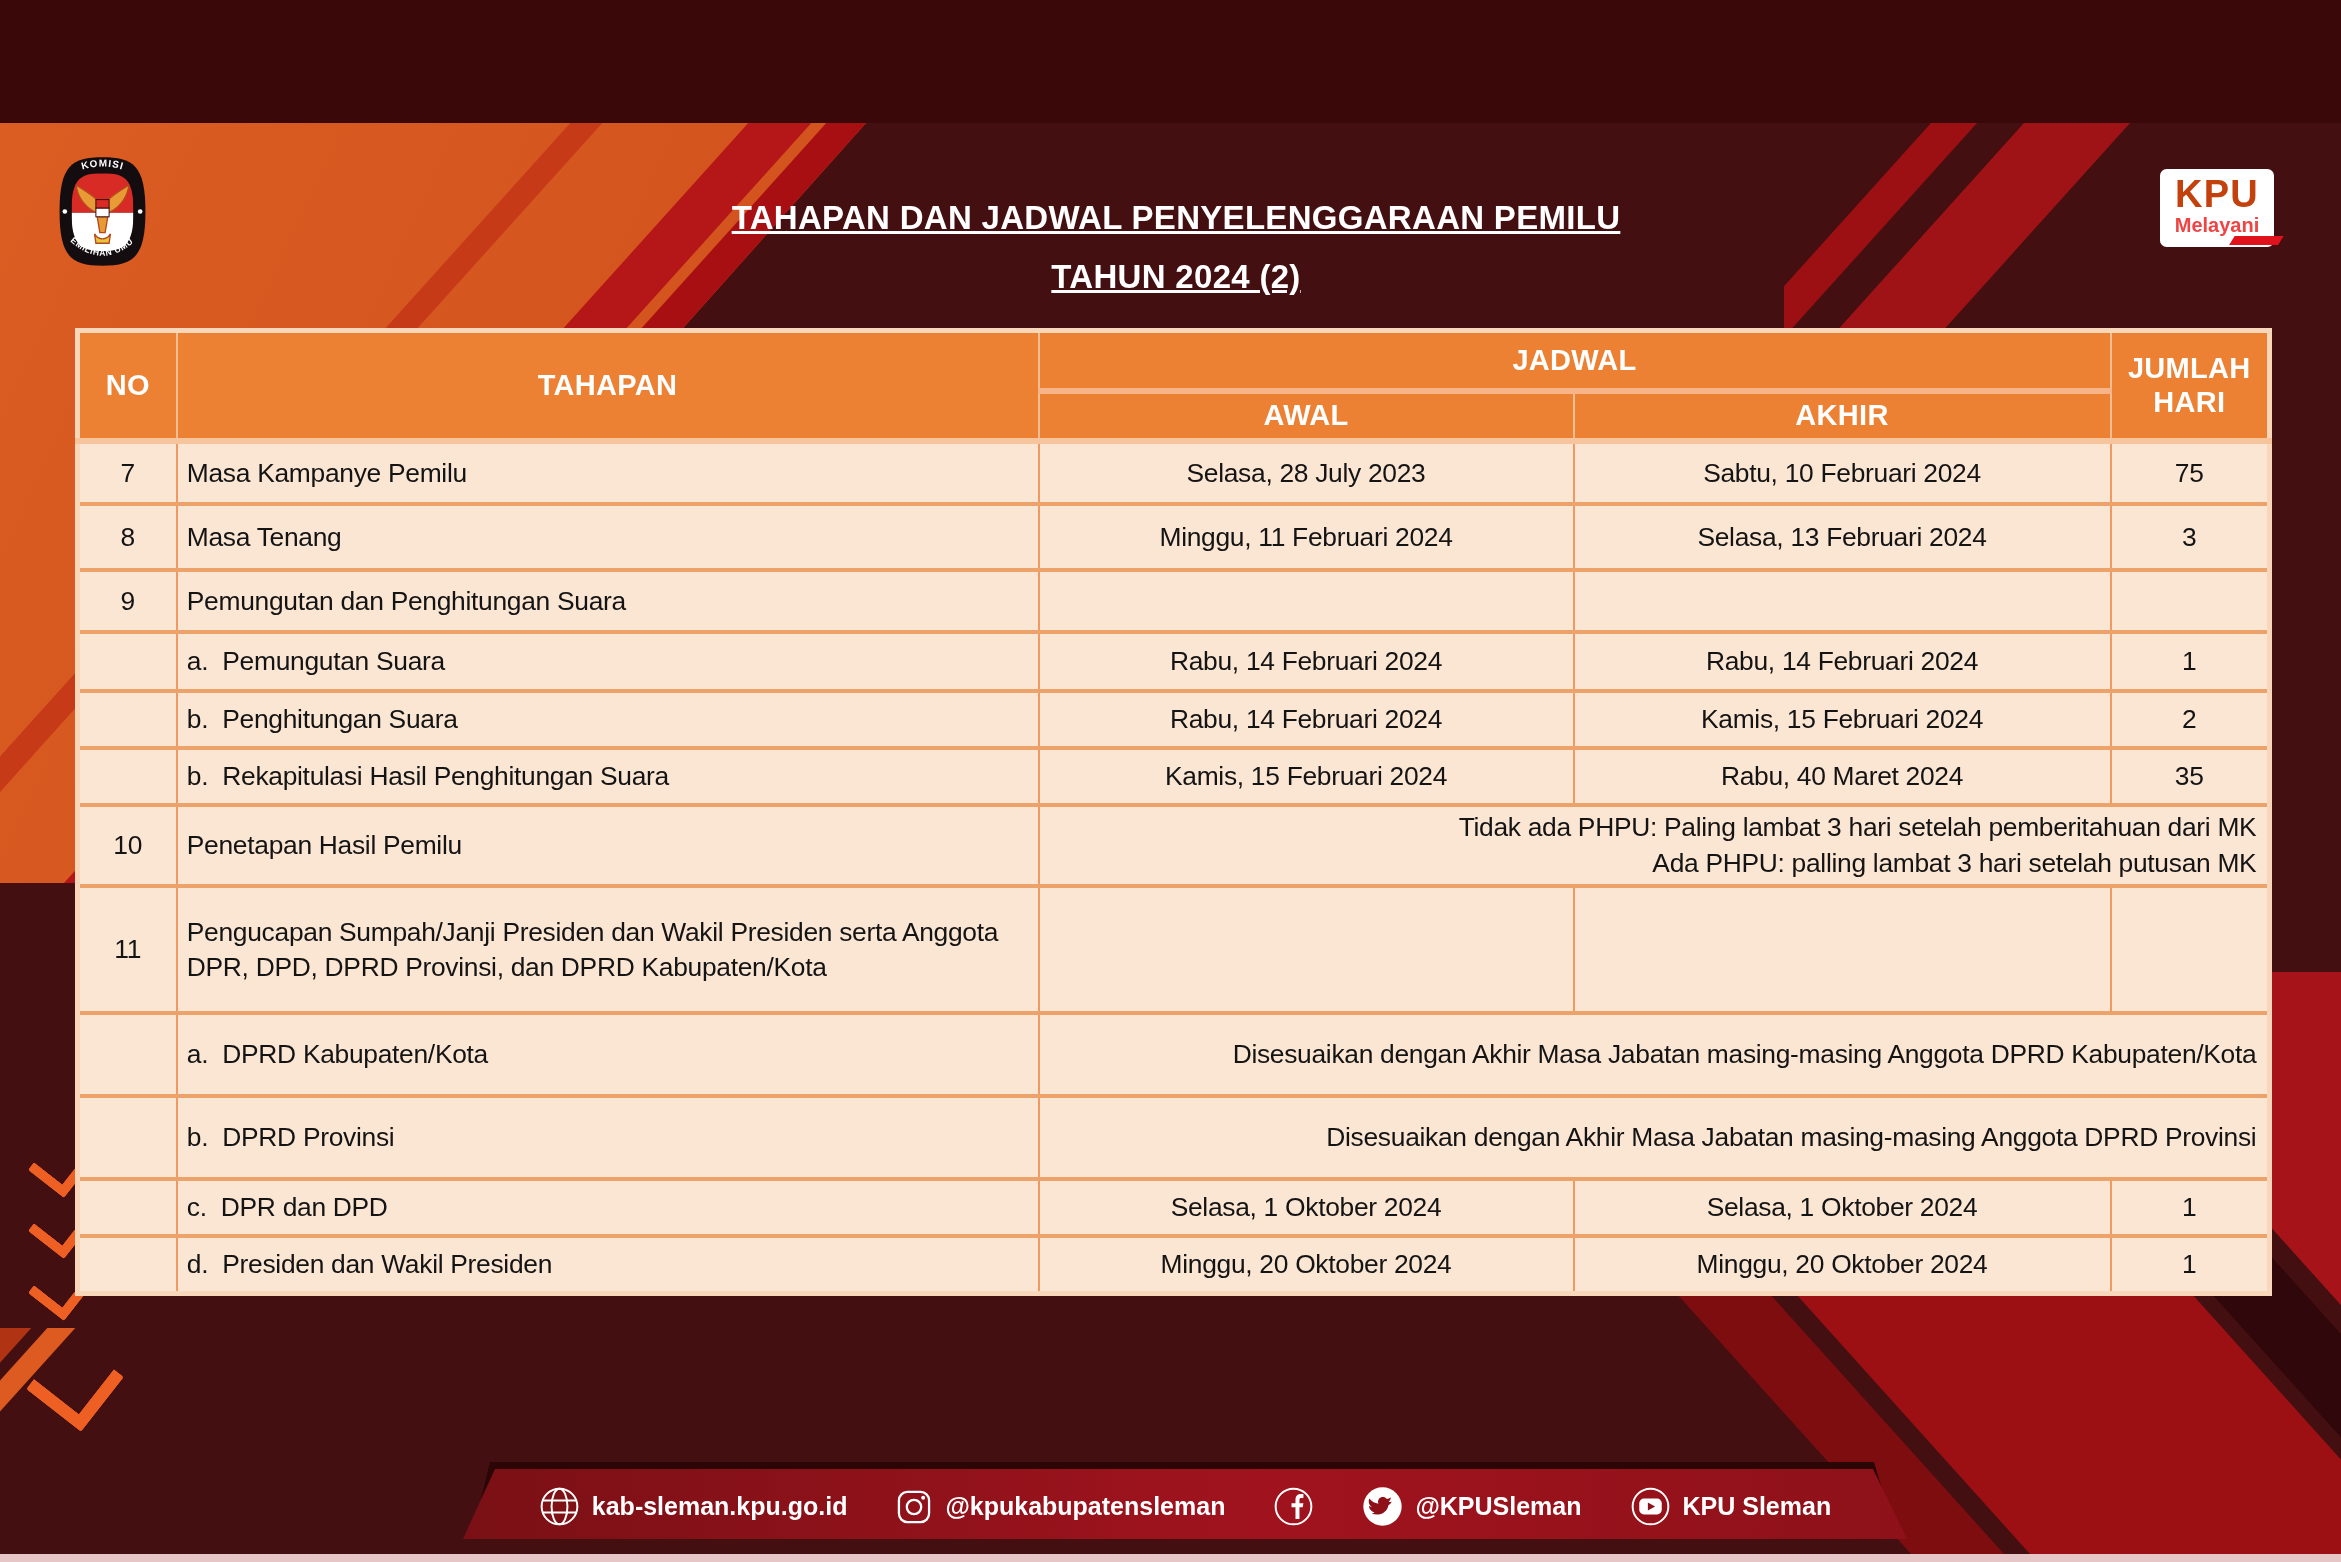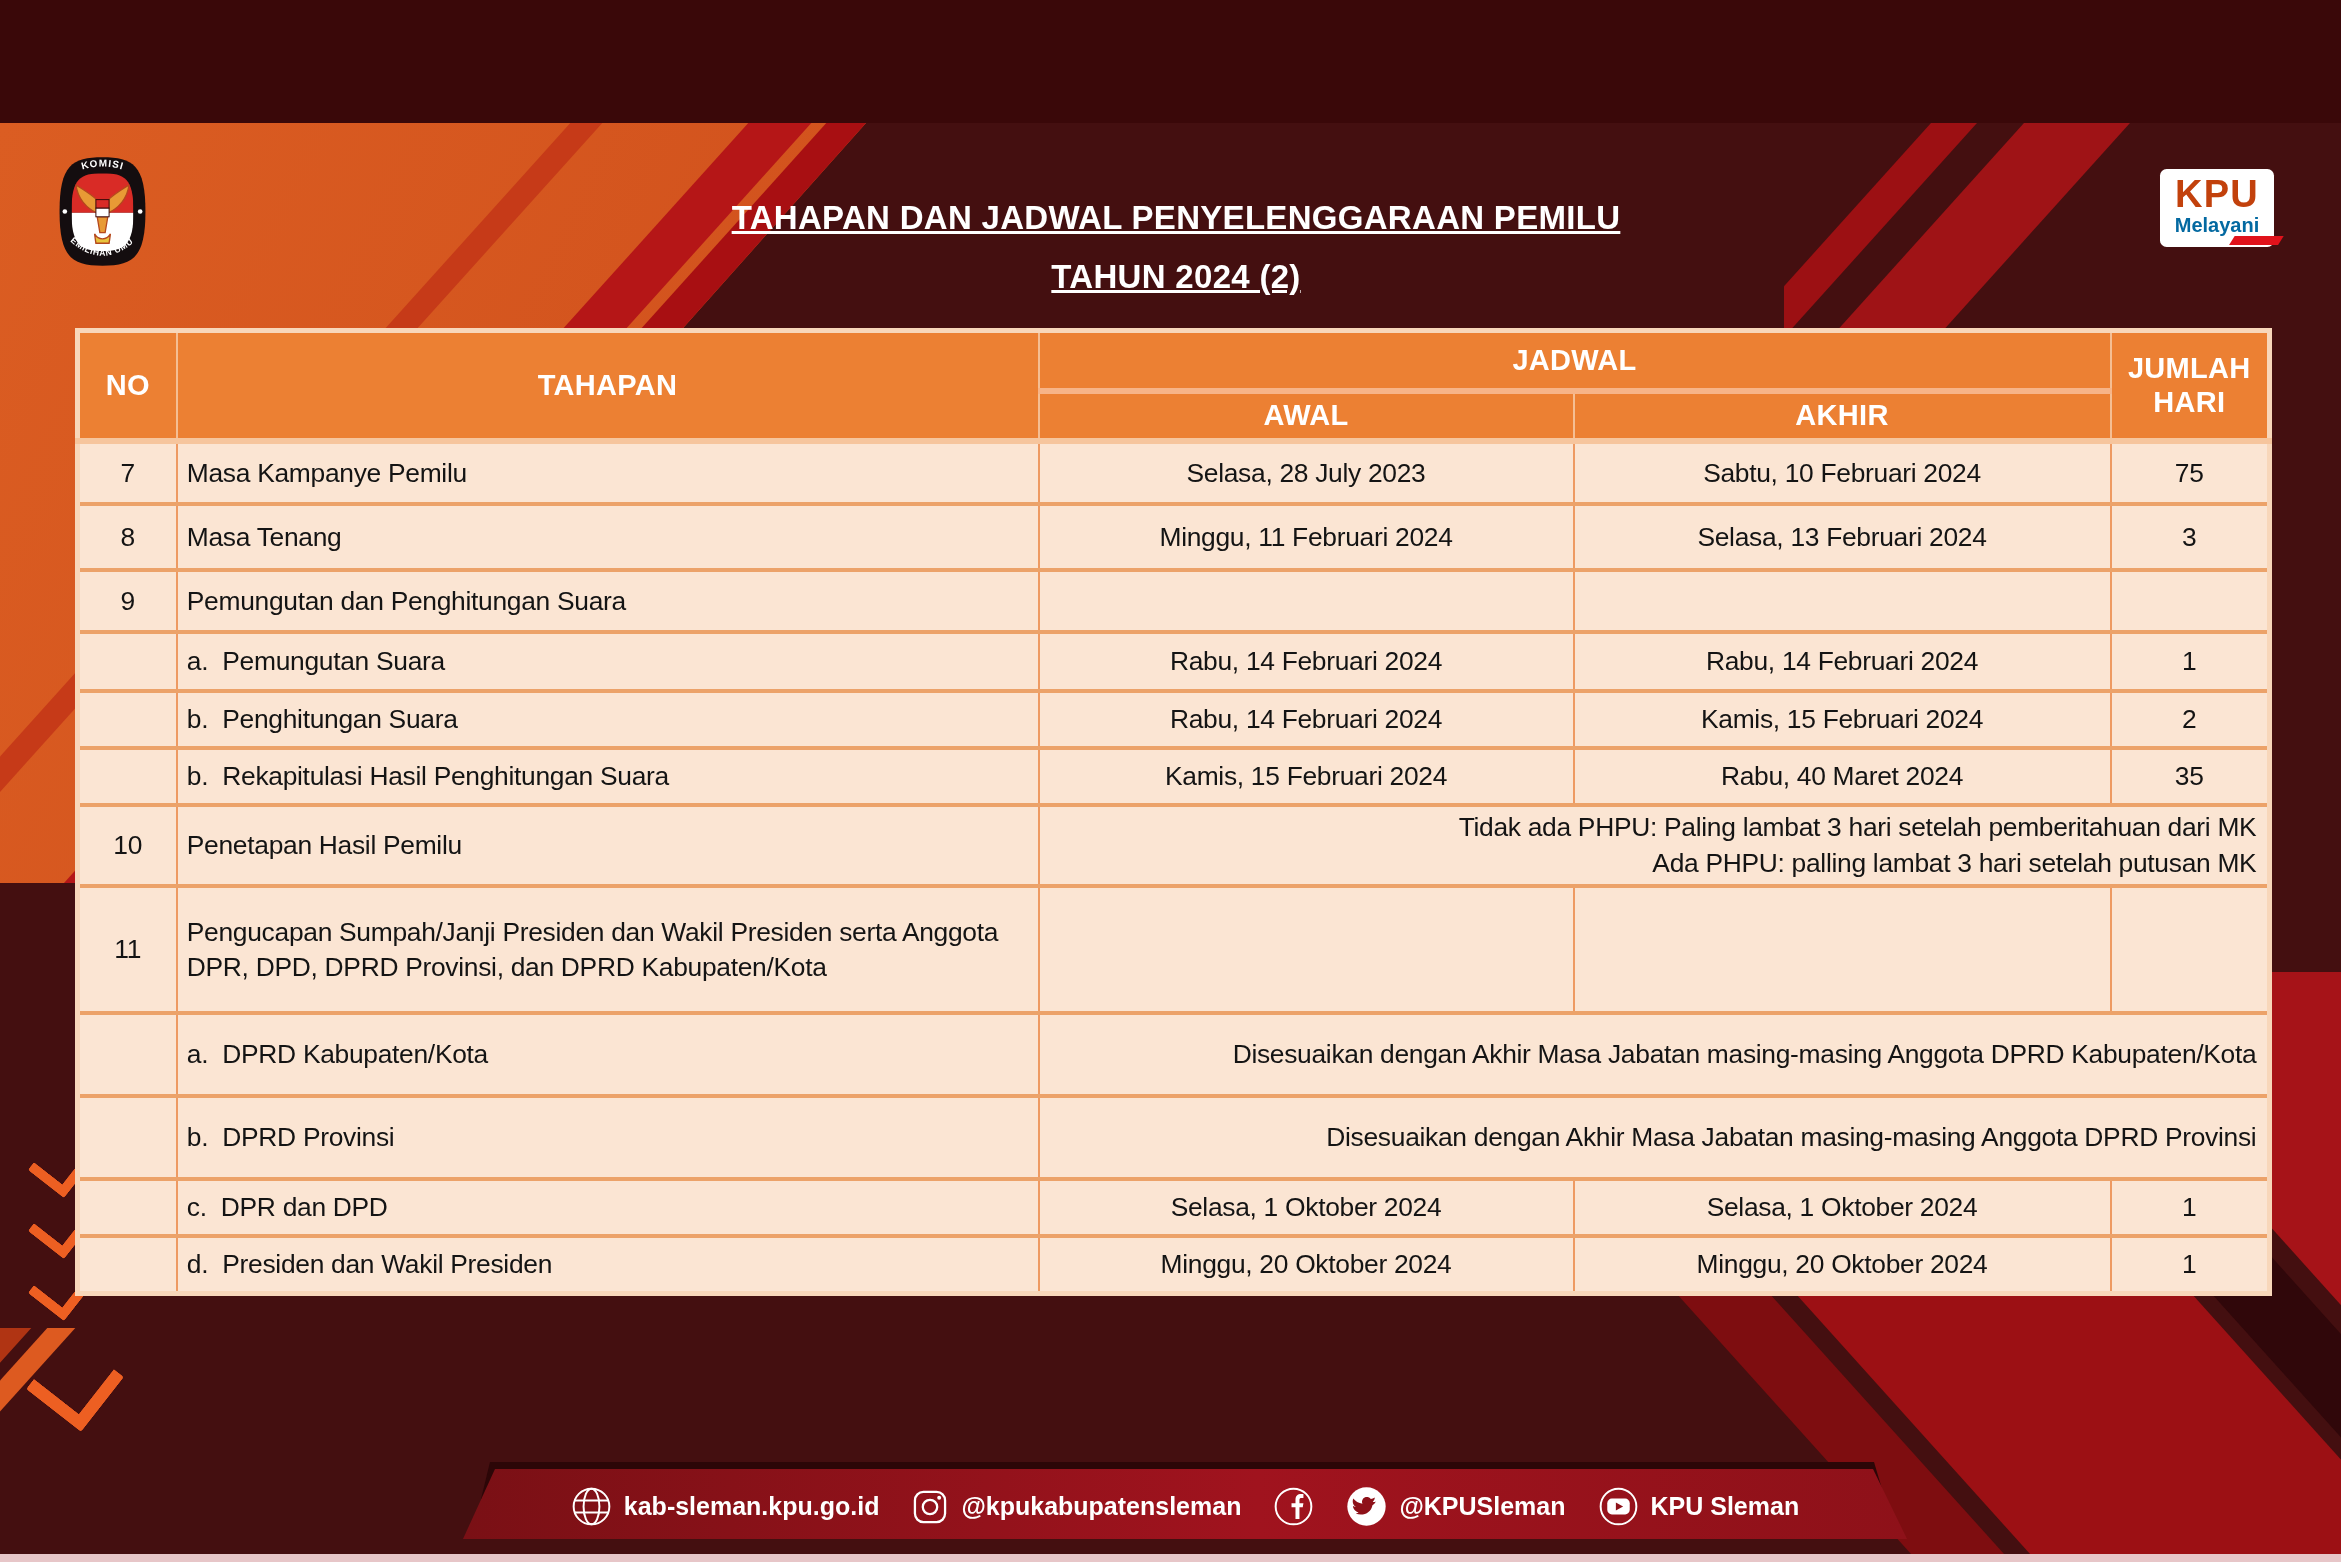--- a/index.html
+++ b/index.html
@@ -43,21 +43,21 @@
     border-bottom:10px solid #ED5F22;border-radius:3.3px;transform:rotate(38deg);z-index:2;}
   .chev.big{width:57px;height:57px;border-width:13.2px;}
 
   
   .kpu-logo{left:56px;top:156px;width:93px;height:111px;z-index:5;}
   .title-wrap{left:330px;top:188px;width:1692px;z-index:5;text-align:center;color:#FFFFFF;}
   .title-line{font-weight:bold;font-size:33px;line-height:59px;letter-spacing:0.3px;text-decoration:underline;}
   .melayani{left:2160px;top:169px;width:114px;height:78px;background:#FFFFFF;border-radius:6.6px;
     z-index:5;text-align:center;overflow:visible;}
   .melayani .l1{color:#c2410c;font-weight:bold;font-size:38px;line-height:41px;margin-top:5.3px;letter-spacing:1.3px;}
-  .melayani .l2{color:#0369a1;font-weight:bold;font-size:20px;line-height:21px;}
+  .melayani .l2{color:#ef4444;font-weight:bold;font-size:20px;line-height:21px;}
   .melayani .swoosh{position:absolute;right:-6.6px;bottom:2.6px;width:49px;height:8.6px;background:#E0121B;transform:skewX(-32deg);}
 
   
   table.sched{position:absolute;left:75px;top:328px;width:2191px;z-index:5;
     border-collapse:collapse;table-layout:fixed;border:5.3px solid #F8D7BA;
     background:#FBE5D3;}
   .sched th{background:#EC8033;color:#FFFFFF;font-weight:bold;font-size:29px;
     border:2px solid #F5BE93;text-align:center;letter-spacing:0.3px;line-height:1.15;}
   .sched thead tr.h1 th{height:53px;}
   .sched thead tr.h2 th{height:42px;}
@@ -70,21 +70,21 @@
   .c-tah{text-align:left;padding-left:9.3px;padding-right:6.6px;white-space:pre-wrap;line-height:1.3;}
   .c-date,.c-num{text-align:center;}
   .c-merged{text-align:right;white-space:pre-line;line-height:1.35;padding:2.6px 10.6px;}
 
   
   .footer-lip{left:456px;top:1462px;width:1457px;height:37px;
     clip-path:polygon(34px 0,1418px 0,1429px 100%,25px 100%);background:#2C0607;z-index:6;}
   .footer-banner{left:463px;top:1469px;width:1444px;height:70px;
     clip-path:polygon(32px 0,1410px 0,100% 100%,0 100%);
     background:linear-gradient(90deg,#7A1015,#A0131E 55%,#8E1119);z-index:7;
-    display:flex;align-items:center;justify-content:center;gap:32px;padding-top:5px;box-sizing:border-box;}
+    display:flex;align-items:center;justify-content:center;gap:48px;padding-top:5px;box-sizing:border-box;}
   .f-item{display:flex;align-items:center;gap:12px;color:#FFFFFF;font-weight:bold;font-size:25px;}
   .f-item svg{display:block;}
 </style>
 </head>
 <body>
 
 <div class="abs top-band"></div>
 
 <div class="abs deco-orange">
   <div class="stripe st3"></div>

